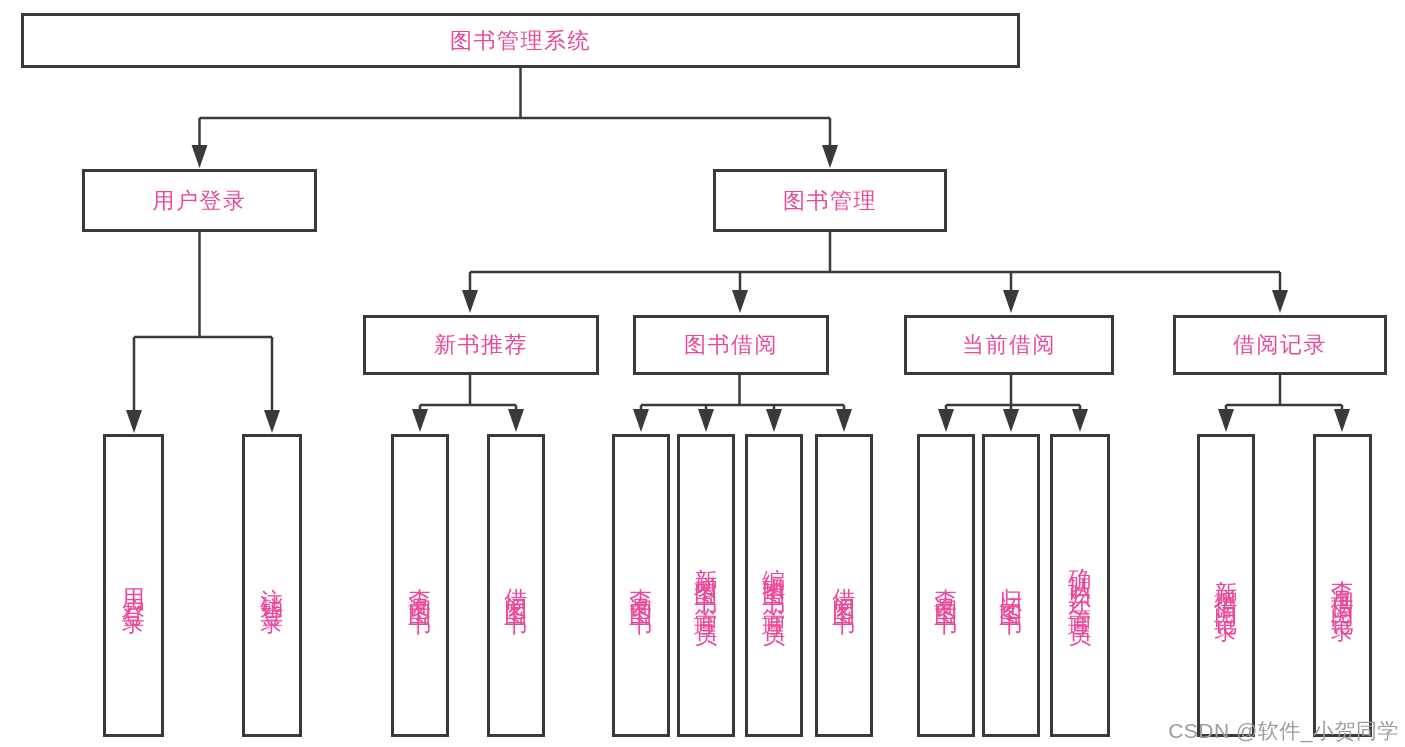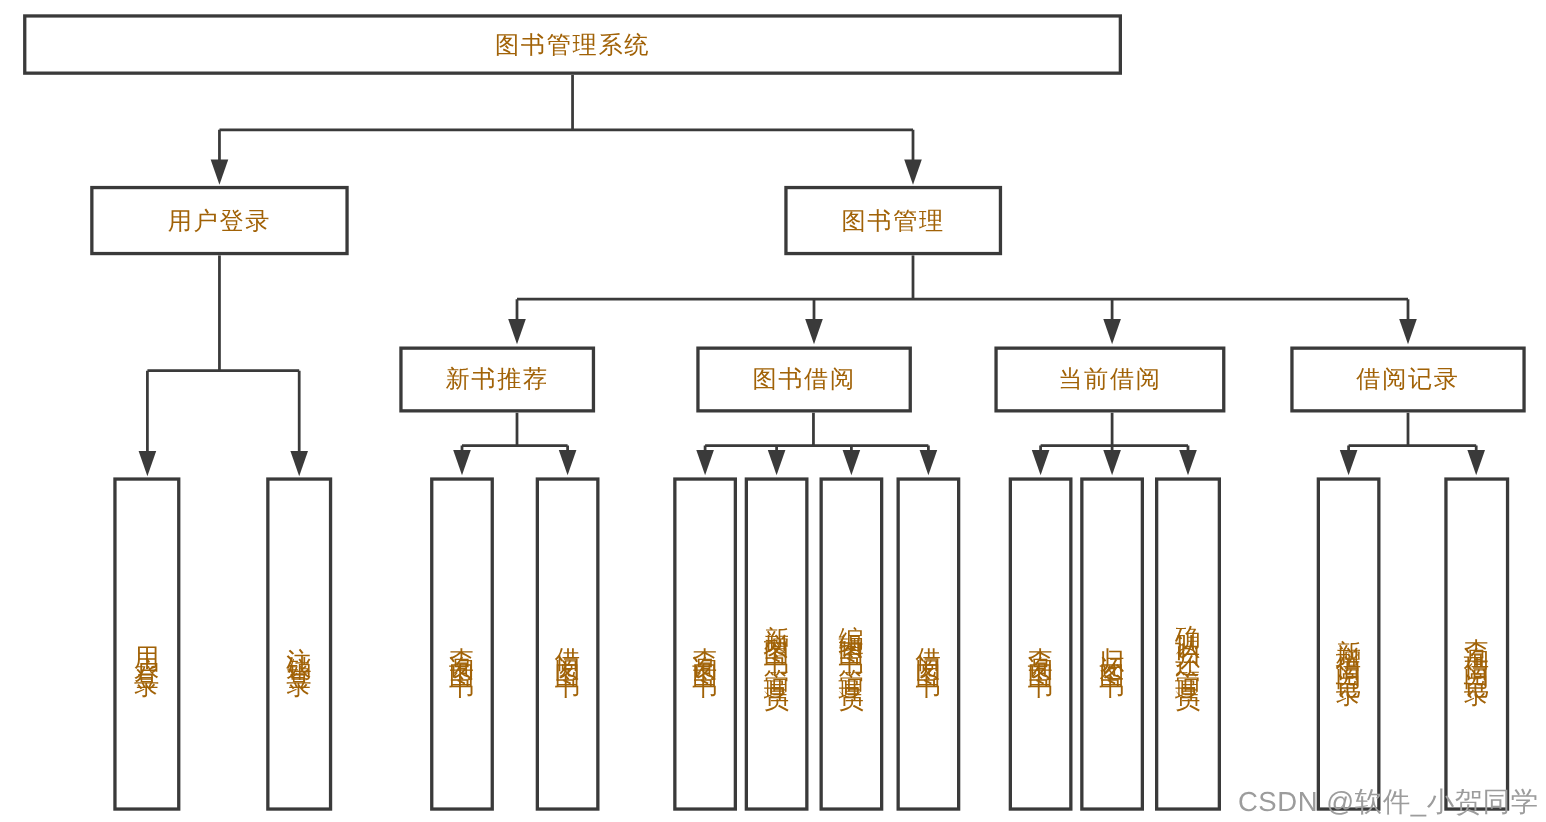--- a/index.html
+++ b/index.html
@@ -3,32 +3,32 @@
 <meta charset="utf-8">
 <style>
   html,body{margin:0;padding:0;background:#ffffff;}
   #canvas{
     position:relative;width:1405px;height:747px;background:#ffffff;
     font-family:"Liberation Sans","DejaVu Sans",sans-serif;overflow:hidden;
   }
   .node{
     position:absolute;box-sizing:border-box;border:3px solid #3a3a3a;
     background:#ffffff;display:flex;align-items:center;justify-content:center;
-    color:#a16207;
+    color:#ec4899;
   }
   .h-node{font-size:22px;letter-spacing:1.5px;white-space:nowrap;}
   .v-node .vtext{
     writing-mode:vertical-rl;text-orientation:mixed;
     font-size:23px;letter-spacing:8px;line-height:1.15;
   }
   #wires{position:absolute;left:0;top:0;pointer-events:none;}
   #wires path{stroke:#3a3a3a;stroke-width:2.5;fill:none;}
   #wires polygon{fill:#3a3a3a;stroke:none;}
   .watermark{
-    position:absolute;right:6px;bottom:2px;font-size:25px;color:#9c9c9c;
+    position:absolute;right:6px;bottom:2px;font-size:21px;color:#9c9c9c;
     letter-spacing:0.5px;z-index:5;white-space:nowrap;
   }
 </style>
 </head>
 <body>
 
 <div id="canvas">
 
   <svg id="wires" width="1405" height="747" viewBox="0 0 1405 747">
 
@@ -80,25 +80,25 @@
     </g>
   </svg>
 
   <div class="node h-node" style="left:21px;top:13px;width:999px;height:55px">
     <span>图书管理系统</span>
   </div>
 
   <div class="node h-node" style="left:82px;top:169px;width:235px;height:63px">
     <span>用户登录</span>
   </div>
-  <div class="node h-node" style="left:713px;top:169px;width:198px;height:63px">
+  <div class="node h-node" style="left:713px;top:169px;width:234px;height:63px">
     <span>图书管理</span>
   </div>
 
-  <div class="node h-node" style="left:363px;top:315px;width:178px;height:60px">
+  <div class="node h-node" style="left:363px;top:315px;width:236px;height:60px">
     <span>新书推荐</span>
   </div>
   <div class="node h-node" style="left:633px;top:315px;width:196px;height:60px">
     <span>图书借阅</span>
   </div>
   <div class="node h-node" style="left:904px;top:315px;width:210px;height:60px">
     <span>当前借阅</span>
   </div>
   <div class="node h-node" style="left:1173px;top:315px;width:214px;height:60px">
     <span>借阅记录</span>

